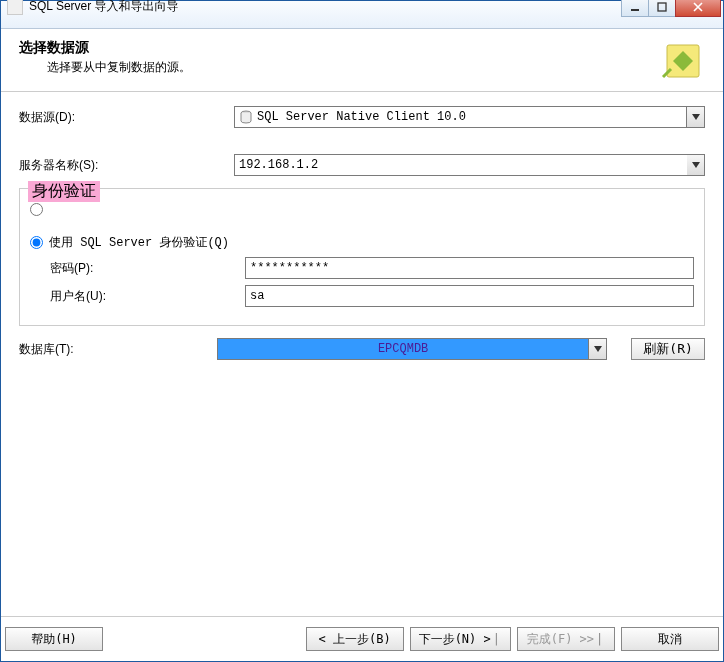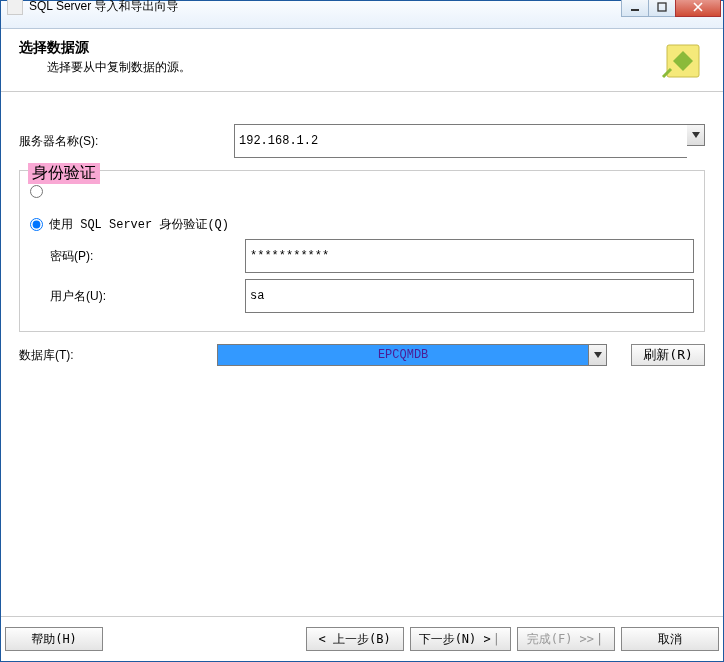--- a/index.html
+++ b/index.html
@@ -15,21 +15,21 @@
     .win-btn.close { width: 46px; margin-left: -1px; background: linear-gradient(to bottom, #e99e94, #cf4b35); color: #fff; border-color: #a33; border-top-right-radius: 0; }
     .header { padding: 10px 18px 8px 18px; border-bottom: 1px solid #ccc; display: flex; align-items: flex-start; }
     .header-text { flex: 1; }
     .header-title { font-size: 14px; font-weight: bold; margin-bottom: 2px; }
     .header-desc { font-size: 12px; padding-left: 28px; }
     .header-icon { width: 44px; height: 44px; margin-left: 8px; }
     .content { flex: 1; padding: 14px 18px; overflow: auto; }
     .form-row { display: flex; align-items: center; margin-bottom: 8px; }
     .form-label { width: 215px; font-size: 12px; }
     .form-label.indent { padding-left: 20px; }
-    .form-control { flex: 1; height: 22px; border: 1px solid #7a7a7a; background: #fff; font-size: 12px; padding: 16px 4px; font-family: 'Courier New', monospace; }
+    .form-control { flex: 1; height: 22px; border: 1px solid #7a7a7a; background: #fff; font-size: 12px; padding: 4px 4px; font-family: 'Courier New', monospace; }
     .dropdown-wrap { flex: 1; display: flex; position: relative; }
     .dropdown-display { flex: 1; height: 22px; border: 1px solid #7a7a7a; background: #fff; display: flex; align-items: center; padding: 0 4px; font-family: 'Courier New', monospace; font-size: 12px; }
     .dropdown-display.selected { background: #3399ff; color: #4c1d95; justify-content: center; }
     .dropdown-btn { width: 18px; height: 22px; border: 1px solid #7a7a7a; border-left: none; background: linear-gradient(to bottom, #f6f6f6, #ddd); display: flex; align-items: center; justify-content: center; cursor: pointer; }
     .fieldset { border: 1px solid #ccc; margin: 12px 0; padding: 8px 10px 10px 10px; position: relative; }
     .fieldset-legend { position: absolute; top: -8px; left: 8px; background: #f9a8d4; padding: 0 4px; font-size: 16px; }
     .radio-row { display: flex; align-items: center; margin: 6px 0; }
     .radio { width: 13px; height: 13px; margin-right: 6px; cursor: pointer; }
     .radio-label { font-size: 12px; cursor: pointer; font-family: SimSun, 'Courier New', monospace; }
     .db-icon { width: 14px; height: 14px; margin-right: 4px; display: inline-flex; }
@@ -75,20 +75,39 @@
     </div>
     <svg class="header-icon" viewBox="0 0 44 44">
       <rect x="6" y="6" width="32" height="32" rx="2" fill="#f5e97a" stroke="#c9bc4a"></rect>
       <path d="M12 22 L22 12 L32 22 L22 32 Z" fill="#8aba3a"></path>
       <path d="M2 38 L10 30" stroke="#8aba3a" stroke-width="3"></path>
     </svg>
   </div>
 
   <div class="content">
 
+    <div class="form-row">
+      <div class="form-label">数据源(D):</div>
+      <div class="dropdown-wrap">
+        <div class="dropdown-display">
+          <span class="db-icon">
+            <svg width="14" height="14" viewBox="0 0 14 14">
+                <ellipse cx="7" cy="3" rx="5" ry="2" fill="#ddd" stroke="#888"></ellipse>
+                <path d="M2 3 V11 A5 2 0 0 0 12 11 V3" fill="#eee" stroke="#888"></path>
+              </svg>
+          </span>
+          <span>SQL Server Native Client 10.0</span>
+        </div>
+        <div class="dropdown-btn">
+          <svg width="8" height="6" viewBox="0 0 8 6">
+              <path d="M0 0 L8 0 L4 6 Z" fill="#333"></path>
+            </svg>
+        </div>
+      </div>
+    </div>
 
     <div style="height:18px"></div>
 
     <div class="form-row">
       <div class="form-label">服务器名称(S):</div>
       <div class="dropdown-wrap">
         <input class="form-control" style="border-right: none;" value="192.168.1.2">
         <div class="dropdown-btn">
           <svg width="8" height="6" viewBox="0 0 8 6">
               <path d="M0 0 L8 0 L4 6 Z" fill="#333"></path>

